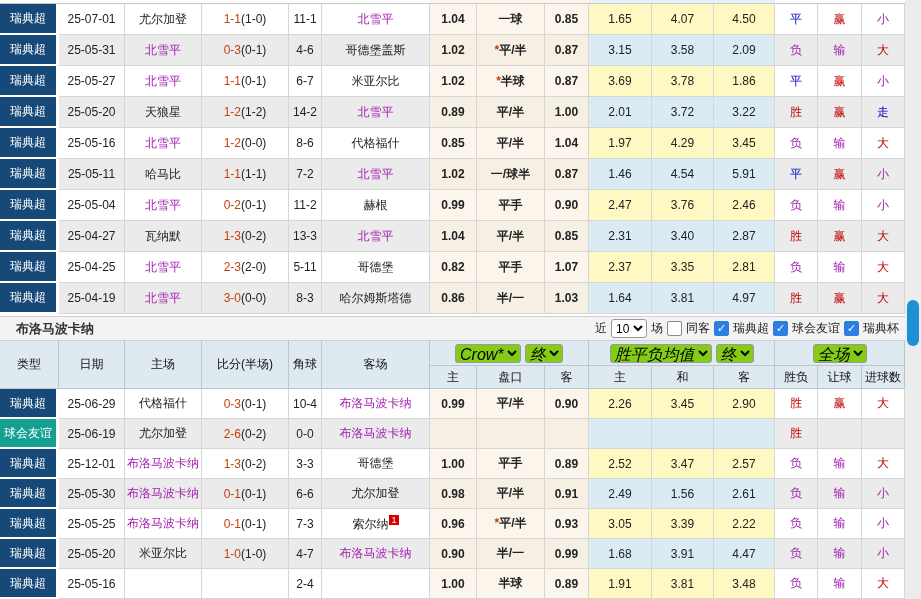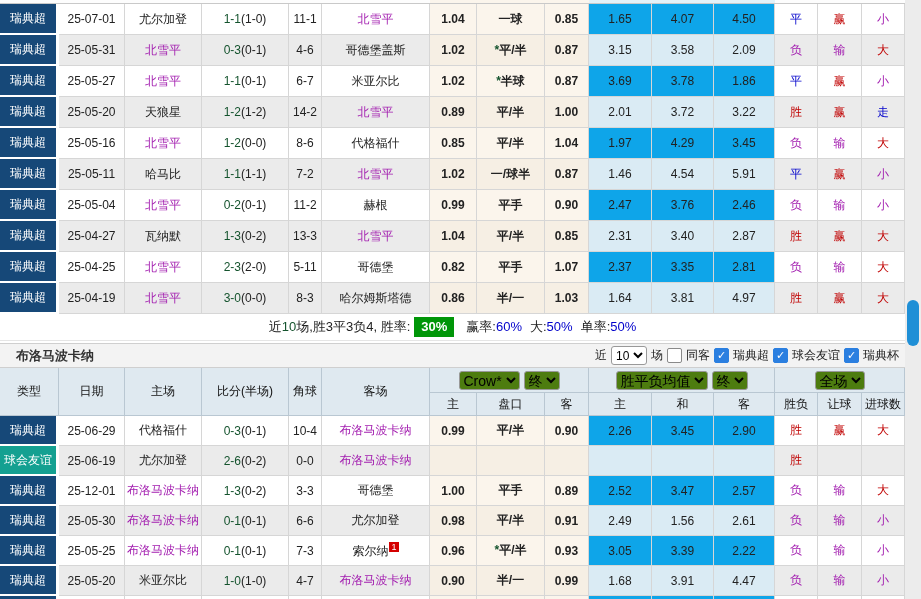--- a/index.html
+++ b/index.html
@@ -19,45 +19,45 @@
   table{border-collapse:separate;border-spacing:0;table-layout:fixed;width:905px;}
   td,th{text-align:center;vertical-align:middle;overflow:hidden;white-space:nowrap;
         border-right:1px solid #d6d6d6;border-bottom:1px solid #d6d6d6;font-weight:normal;}
   #t1 td{height:27px;}
   #t2 td{height:26px;}
   tr.alt td{background:#ebebeb;}
   tr td.lg{background:#164878;color:#fff;border-right:3px solid #fff;border-bottom:2px solid #fff;}
   tr td.lg.teal{background:#14a091;}
   tr td.oa{background:#fbf5ec;font-weight:bold;}
   tr.alt td.oa{background:#f6efe4;}
-  tr td.oe{background:#0ea5e9;}
+  tr td.oe{background:#fef9c3;}
   tr.alt td.oe{background:#daebf4;}
   .red{color:#c00000;}
-  .scorer{color:#14532d;}
+  .scorer{color:#c2410c;}
   .green{color:#a21caf;}
   .blue{color:#0000cb;}
   .dark{color:#222;}
   sup.card{background:#d40000;color:#fff;font-size:9px;padding:0 2px;margin-left:1px;}
   
   .summary{height:26px;line-height:26px;text-align:center;font-size:13px;border-bottom:1px solid #e5e5e5;background:#fff;}
   .summary .box{display:inline-block;background:#009608;color:#fff;padding:0 7px;margin:0 4px;height:20px;line-height:20px;font-weight:bold;}
   .summary .lbl{margin-left:8px;}
   
   .bar{height:23px;line-height:23px;background:#f3f3f3;border-top:1px solid #cfcfcf;border-bottom:1px solid #cfcfcf;
        display:flex;justify-content:space-between;align-items:center;padding:0;}
   .bar .title{font-weight:bold;font-size:13px;color:#333;margin-left:16px;}
   .bar .controls{display:flex;align-items:center;gap:4px;margin-right:6px;font-size:12px;color:#222;}
   .bar select{font-size:12px;height:19px;border:1px solid #999;border-radius:3px;background:#fff;}
   .cb{display:inline-block;width:13px;height:13px;border:1px solid #8a8a8a;background:#fff;border-radius:2px;}
   .cb.on{background:#2b7fe0;border-color:#2b7fe0;color:#fff;font-size:11px;line-height:13px;text-align:center;font-weight:bold;}
   
   #t2 th{background:#dfe9f0;color:#111;border-right:1px solid #b9c7d2;border-bottom:1px solid #b9c7d2;}
   #t2 tr.ha th{height:22px;}
   #t2 tr.hb th{height:20px;}
-  #t2 th select{font-size:14px;height:19px;border:1px solid #999;border-radius:3px;background:#4d7c0f;margin:0 2px;}
+  #t2 th select{font-size:16px;height:19px;border:1px solid #999;border-radius:3px;background:#84cc16;margin:0 2px;font-style:italic;}
 </style>
 </head>
 <body>
 
 <div class="page">
   <div class="content">
 
     <div class="sliver">
       <div class="s1"></div>
         <div class="s2"></div>
@@ -250,23 +250,20 @@
             <td class="oe">1.64</td>
             <td class="oe">3.81</td>
             <td class="oe">4.97</td>
             <td class="red">胜</td>
             <td class="red">赢</td>
             <td class="red">大</td>
           </tr>
         </tbody>
     </table>
 
-    <div class="summary">
-      <span>近</span><span class="scorer">10</span><span>场,胜3平3负4, 胜率:</span><span class="box">30%</span><span class="lbl">赢率:</span><span class="blue">60%</span><span class="lbl">大:</span><span class="blue">50%</span><span class="lbl">单率:</span><span class="blue">50%</span>
-    </div>
 
     <div style="height:2px;background:#fff;"></div>
 
     <div class="bar">
       <b class="title">布洛马波卡纳</b>
       <div class="controls">
         <span>近</span>
         <select id="selN"><option>10</option></select>
         <span>场</span>
         <span class="cb"></span>

